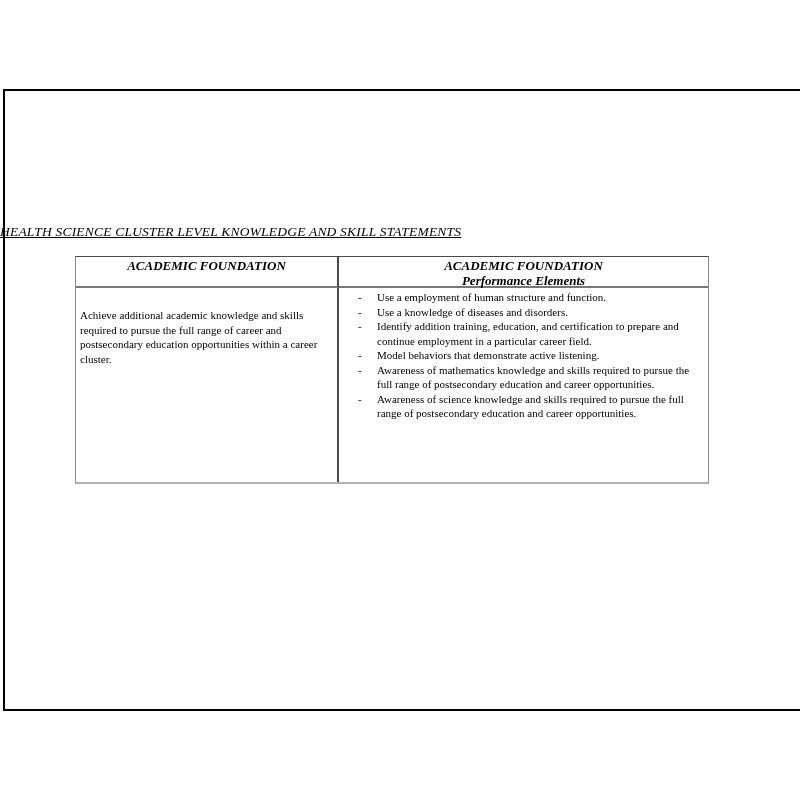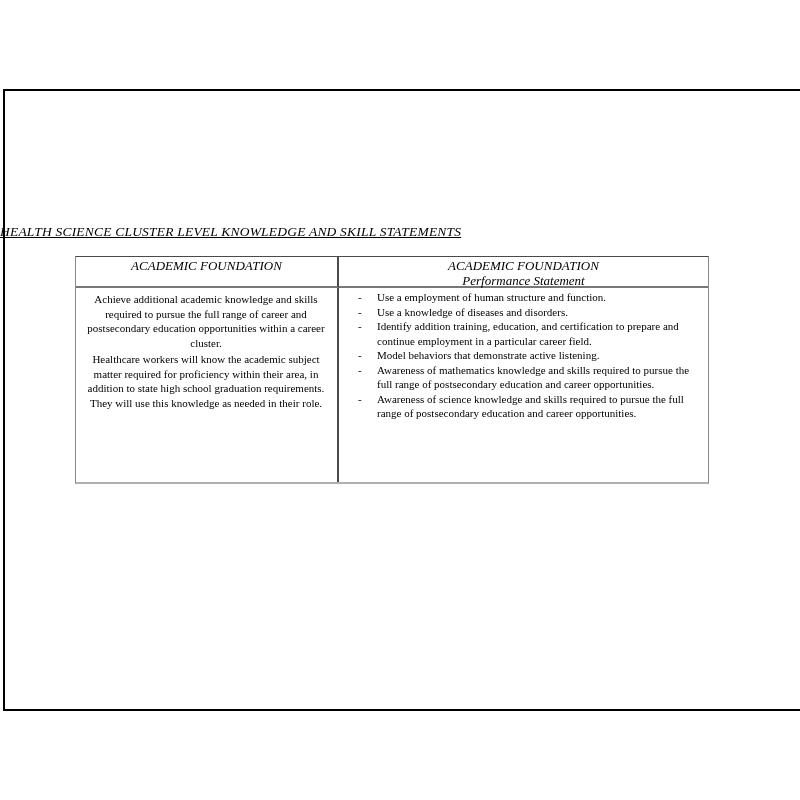--- a/index.html
+++ b/index.html
@@ -39,39 +39,39 @@
     border-left: 1px solid #8a8a8a;
     border-right: 1px solid #8a8a8a;
     border-bottom: 2px solid #b0b0b0;
   }
   .row { display: flex; }
   .cell-left  { width: 263px; flex: none; border-right: 2px solid #4a4a4a; }
   .cell-right { flex: 1; }
 
   .hdr {
     text-align: center;
-    font-weight: normal;
+    font-weight: bold;
     font-style: italic;
     font-size: 13px;
     line-height: 15px;
     padding-top: 1px;
     height: 31px;
     border-bottom: 2px solid #777;
   }
 
   .row-body .cell-left,
   .row-body .cell-right {
     height: 194px;
     font-size: 11px;
     line-height: 14.5px;
     overflow: hidden;
   }
 
   .row-body .cell-left { padding: 2px 5px 0 4px; }
-  .row-body .cell-left p { margin-top: 2px; text-align: center; }
+  .row-body .cell-left p { margin-top: 18px; }
 
   .row-body .cell-right { padding: 2px 4px 0 4px; }
 
   .bullet { display: flex; }
   .bullet .dash {
     flex: none;
     width: 34px;
     padding-left: 15px;
   }
   .bullet .bullet-text { flex: 1; padding-right: 2px; }
@@ -89,28 +89,27 @@
 
 <div class="doc-title">HEALTH SCIENCE CLUSTER LEVEL KNOWLEDGE AND SKILL STATEMENTS</div>
 
 <div class="ks-table">
   <div class="row row-header">
     <div class="cell-left hdr">
       <div>ACADEMIC FOUNDATION</div>
     </div>
     <div class="cell-right hdr">
       <div>ACADEMIC FOUNDATION</div>
-      <div>Performance Statement</div>
+      <div>Performance Elements</div>
     </div>
   </div>
 
   <div class="row row-body">
     <div class="cell-left">
       <p>Achieve additional academic knowledge and skills required to pursue the full range of career and postsecondary education opportunities within a career cluster.</p>
-      <p>Healthcare workers will know the academic subject matter required for proficiency within their area, in addition to state high school graduation requirements. They will use this knowledge as needed in their role.</p>
     </div>
 
     <div class="cell-right">
       <div class="bullet">
         <span class="dash">-</span>
         <span class="bullet-text">Use a employment of human structure and function.</span>
       </div>
       <div class="bullet">
         <span class="dash">-</span>
         <span class="bullet-text">Use a knowledge of diseases and disorders.</span>

